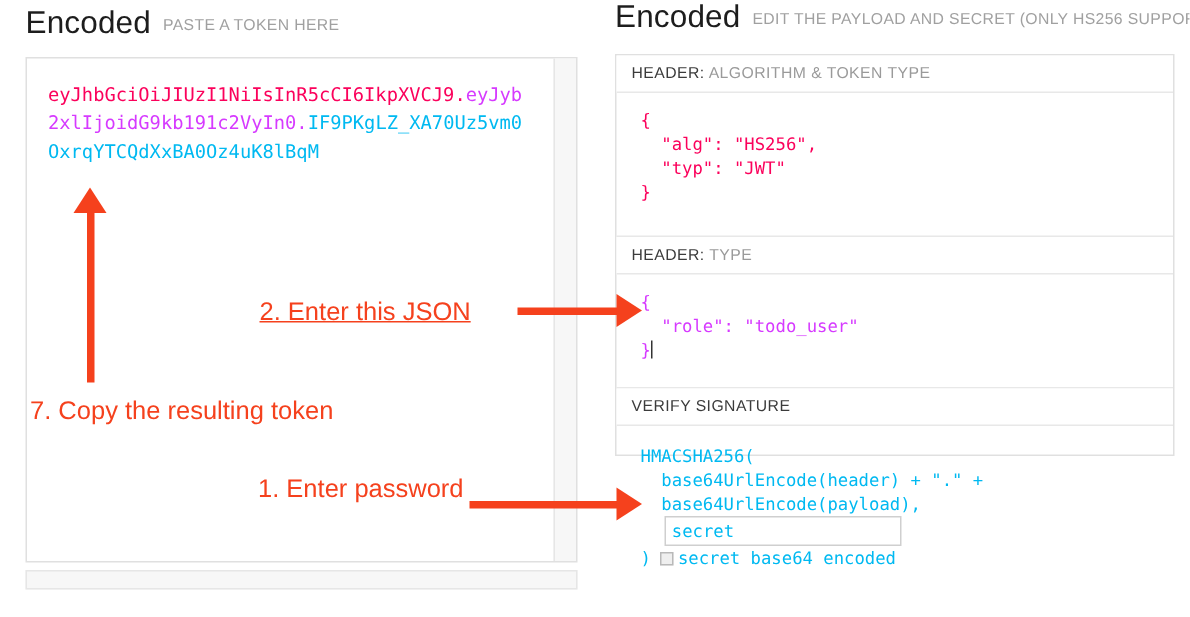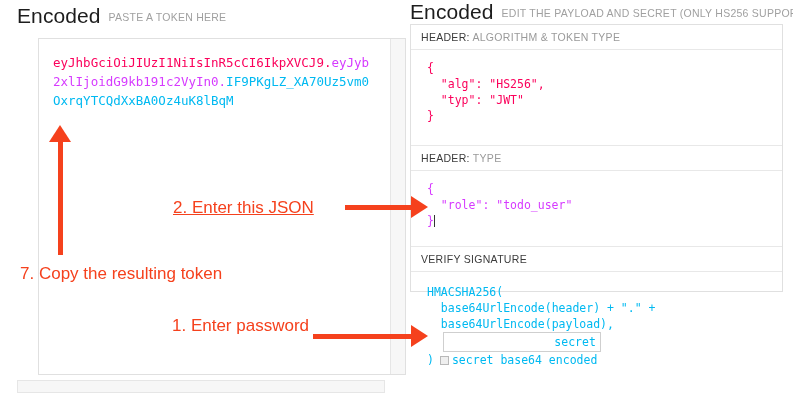--- a/index.html
+++ b/index.html
@@ -41,21 +41,20 @@
   
   #encoded-panel {
     position: absolute;
     left: 17px;
     top: 38px;
     width: 368px;
     height: 337px;
     border: 1px solid #e0e0e0;
     background: #ffffff;
     box-sizing: border-box;
-    margin-left: 21px;
   }
   #encoded-token {
     position: absolute;
     left: 14px;
     top: 14px;
     width: 320px;
     font-family: "DejaVu Sans Mono", "Liberation Mono", monospace;
     font-size: 12.5px;
     line-height: 19px;
     word-break: break-all;
@@ -87,21 +86,21 @@
     height: 13px;
     background: #f7f7f7;
     border: 1px solid #e6e6e6;
     box-sizing: border-box;
   }
 
   
   #decoded-panel {
     position: absolute;
     left: 410px;
-    top: 24px;
+    top: 36px;
     width: 373px;
     height: 268px;
     border: 1px solid #e0e0e0;
     background: #ffffff;
     box-sizing: border-box;
   }
   .sec-label {
     box-sizing: border-box;
     width: 100%;
     padding: 6px 10px 6px 10px;
@@ -145,21 +144,20 @@
     height: 20px;
     border: 1px solid #cfcfcf;
     background: #fff;
     color: #00b9f1;
     font-family: "DejaVu Sans Mono", "Liberation Mono", monospace;
     font-size: 11.5px;
     line-height: 18px;
     padding: 0 4px;
     vertical-align: middle;
     margin-left: 2px;
-    text-align: right;
   }
   #b64-checkbox {
     display: inline-block;
     width: 9px;
     height: 9px;
     border: 1px solid #b9b9b9;
     background: #efefef;
     vertical-align: -1px;
     margin: 0 3px 0 6px;
     box-sizing: border-box;

